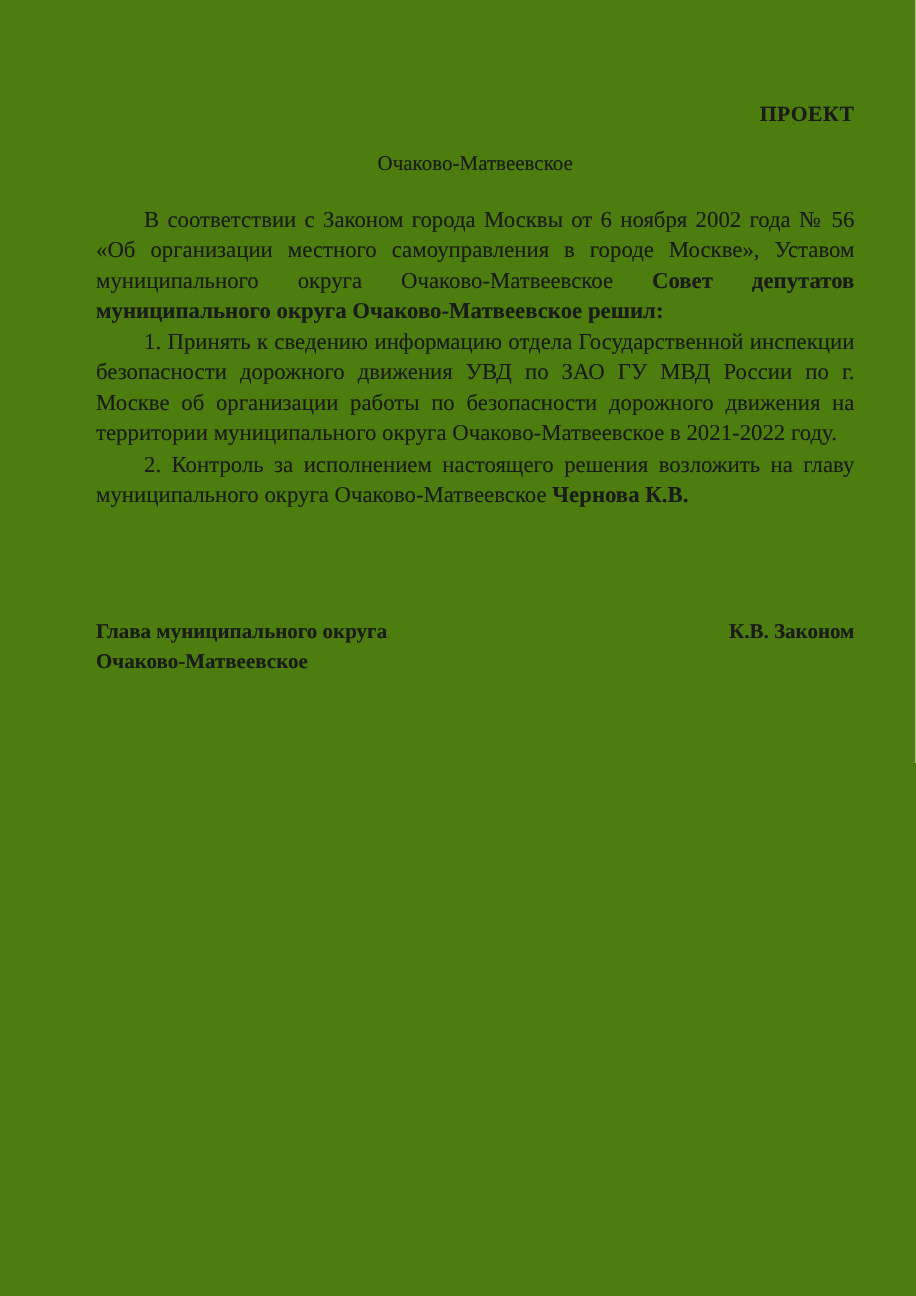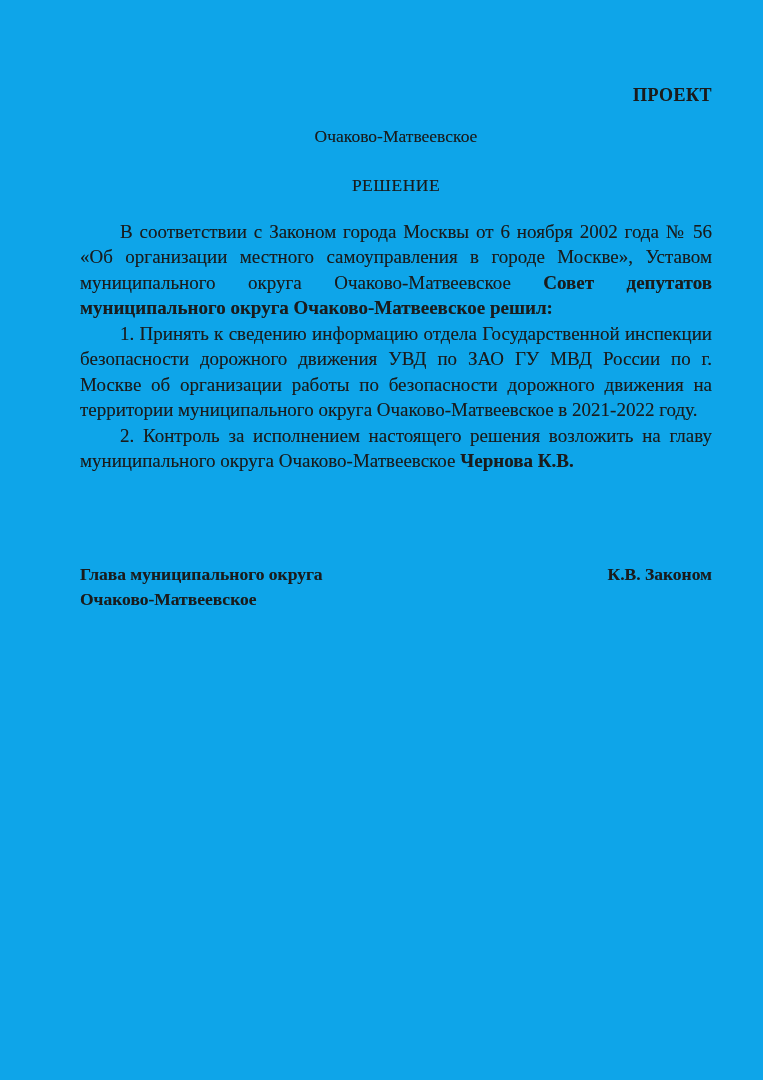--- a/index.html
+++ b/index.html
@@ -5,21 +5,21 @@
     html, body {
       margin: 0;
       padding: 0;
       background: #ffffff;
     }
     .page {
       position: relative;
       width: 763px;
       height: 1080px;
       box-sizing: border-box;
-      background: #0ea5e9;
+      background: #4d7c0f;
       font-family: "Liberation Serif", "DejaVu Serif", serif;
       color: #1b1b1b;
       padding: 84px 51px 0 80px;
       overflow: hidden;
       text-shadow: 0 0 0.5px rgba(0,0,0,0.35);
     }
     .draft-label {
       text-align: right;
       font-weight: bold;
       font-size: 18px;
@@ -87,21 +87,20 @@
 <body>
 
 <div class="page">
 
   <div class="draft-label">ПРОЕКТ</div>
 
   <div class="org-block">
     <div>Очаково-Матвеевское</div>
   </div>
 
-  <div class="doc-type">РЕШЕНИЕ</div>
 
 
 
   <div class="body-block">
     <p><span>В соответствии с Законом города Москвы от 6 ноября 2002 года № 56 «Об организации местного самоуправления в городе Москве», Уставом муниципального округа Очаково-Матвеевское </span><span class="bold-run">Совет депутатов муниципального округа Очаково-Матвеевское решил:</span></p>
     <p>1. Принять к сведению информацию отдела Государственной инспекции безопасности дорожного движения УВД по ЗАО ГУ МВД России по г. Москве об организации работы по безопасности дорожного движения на территории муниципального округа Очаково-Матвеевское в 2021-2022 году.</p>
     <p><span>2. Контроль за исполнением настоящего решения возложить на главу муниципального округа Очаково-Матвеевское </span><span class="bold-run">Чернова К.В.</span></p>
   </div>
 
   <div class="signature-block">

